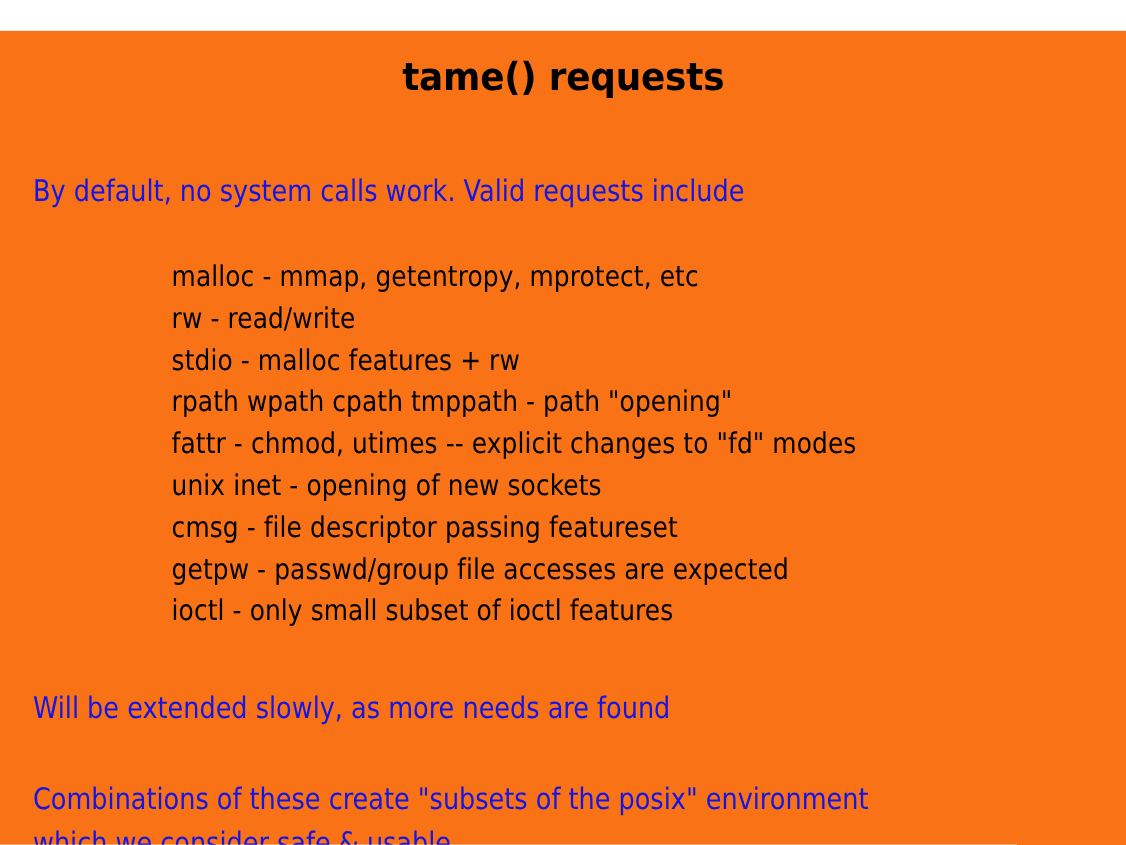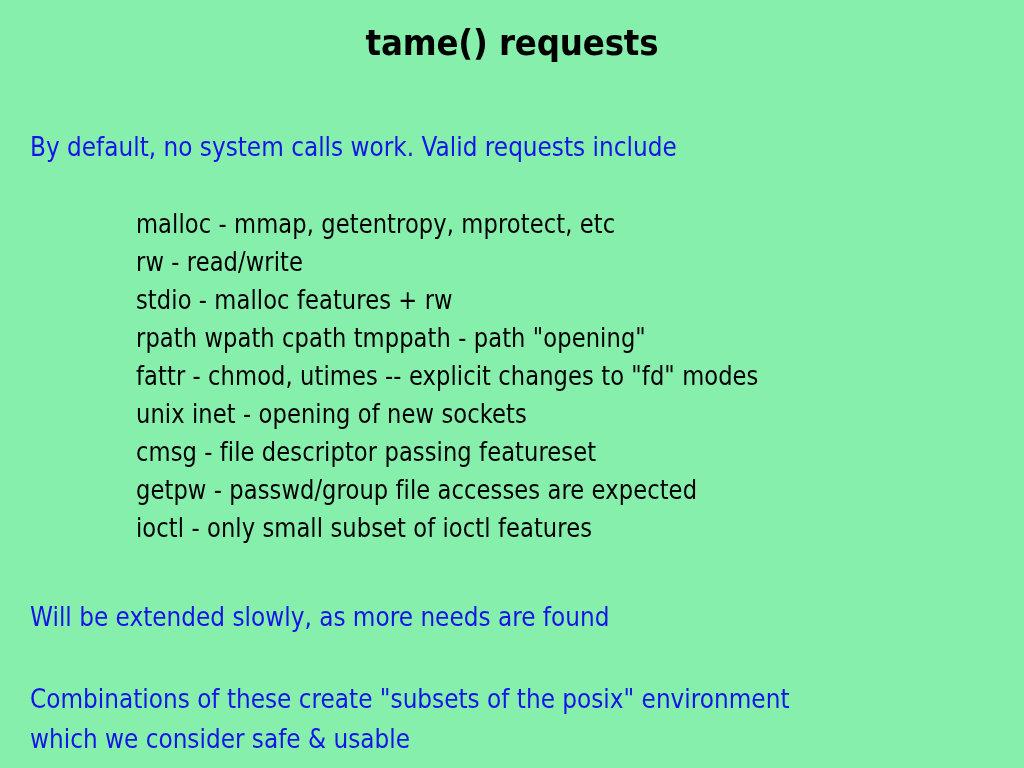--- a/index.html
+++ b/index.html
@@ -12,21 +12,22 @@
     height: 768px;
     position: relative;
     overflow: hidden;
     font-family: "DejaVu Sans", sans-serif;
     -webkit-font-smoothing: antialiased;
   }
 
   #slide {
     position: absolute;
     inset: 0;
-    background: #86efac;
+    background: #f97316;
+    margin-top: 28px;
   }
 
   
   #slide-title {
     position: absolute;
     top: 22px;
     left: 0;
     width: 1024px;
     text-align: center;
     font-family: "DejaVu Sans", sans-serif;
@@ -70,21 +71,21 @@
     top: 0;
     display: block;
   }
   #combo-block .blue-line + .blue-line {
     margin-top: 6px;
   }
 
   
   #request-list {
     position: absolute;
-    left: 136px;
+    left: 156px;
     top: 205px;
     margin: 0;
     padding: 0;
     list-style: none;
   }
   #request-list li {
     font-family: "DejaVu Sans", sans-serif;
     font-weight: 400;
     font-size: 26px;
     line-height: 38px;

